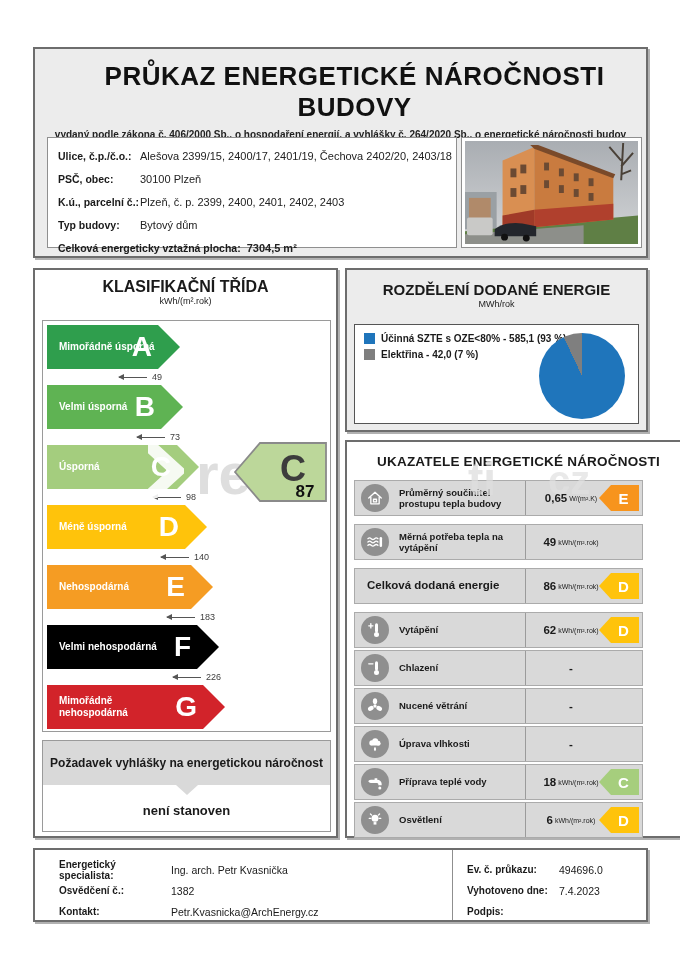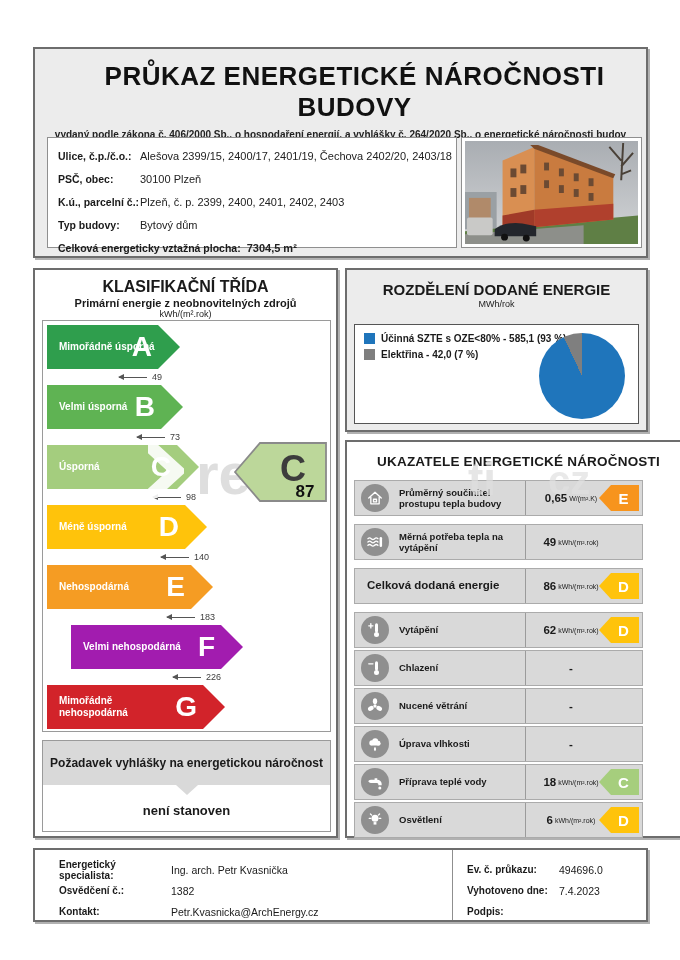--- a/index.html
+++ b/index.html
@@ -163,21 +163,20 @@
         <rect x="2" y="78" width="26" height="18" rx="2" fill="#c9c9c7"></rect>
         <path d="M30 90 q10 -8 28 -6 l14 3 v10 h-42 z" fill="#23262c"></path>
         <circle cx="40" cy="98" r="3.5" fill="#111"></circle>
           <circle cx="62" cy="99" r="3.5" fill="#111"></circle>
       </svg>
     </div>
   </div>
 
   <div class="box class-panel">
     <div class="cp-title">KLASIFIKAČNÍ TŘÍDA</div>
-    <div class="cp-sub">Primární energie z neobnovitelných zdrojů</div>
     <div class="cp-unit">kWh/(m².rok)</div>
 
     <div class="scale-box">
       <div class="band" style="width: 118px; background: rgb(47, 158, 77); padding-left: 15px;">
         <span class="band-label">Mimořádně úsporná</span>
         <span class="band-letter">A</span>
       </div>
       <div class="thr" style="margin-left: 72px;">
         <span class="thr-line"></span>
         <span class="thr-num">49</span>
@@ -207,21 +206,21 @@
         <span class="thr-num">140</span>
       </div>
       <div class="band" style="width: 166px; background: rgb(245, 156, 35);">
         <span class="band-label">Nehospodárná</span>
         <span class="band-letter">E</span>
       </div>
       <div class="thr" style="margin-left: 120px;">
         <span class="thr-line"></span>
         <span class="thr-num">183</span>
       </div>
-      <div class="band" style="width: 172px; background: #a21caf; margin-left: 24px;">
+      <div class="band" style="width: 172px; background: #000000;">
         <span class="band-label">Velmi nehospodárná</span>
         <span class="band-letter">F</span>
       </div>
       <div class="thr" style="margin-left: 126px;">
         <span class="thr-line"></span>
         <span class="thr-num">226</span>
       </div>
       <div class="band" style="width: 178px; background: rgb(210, 35, 42);">
         <span class="band-label">Mimořádně nehospodárná</span>
         <span class="band-letter">G</span>

